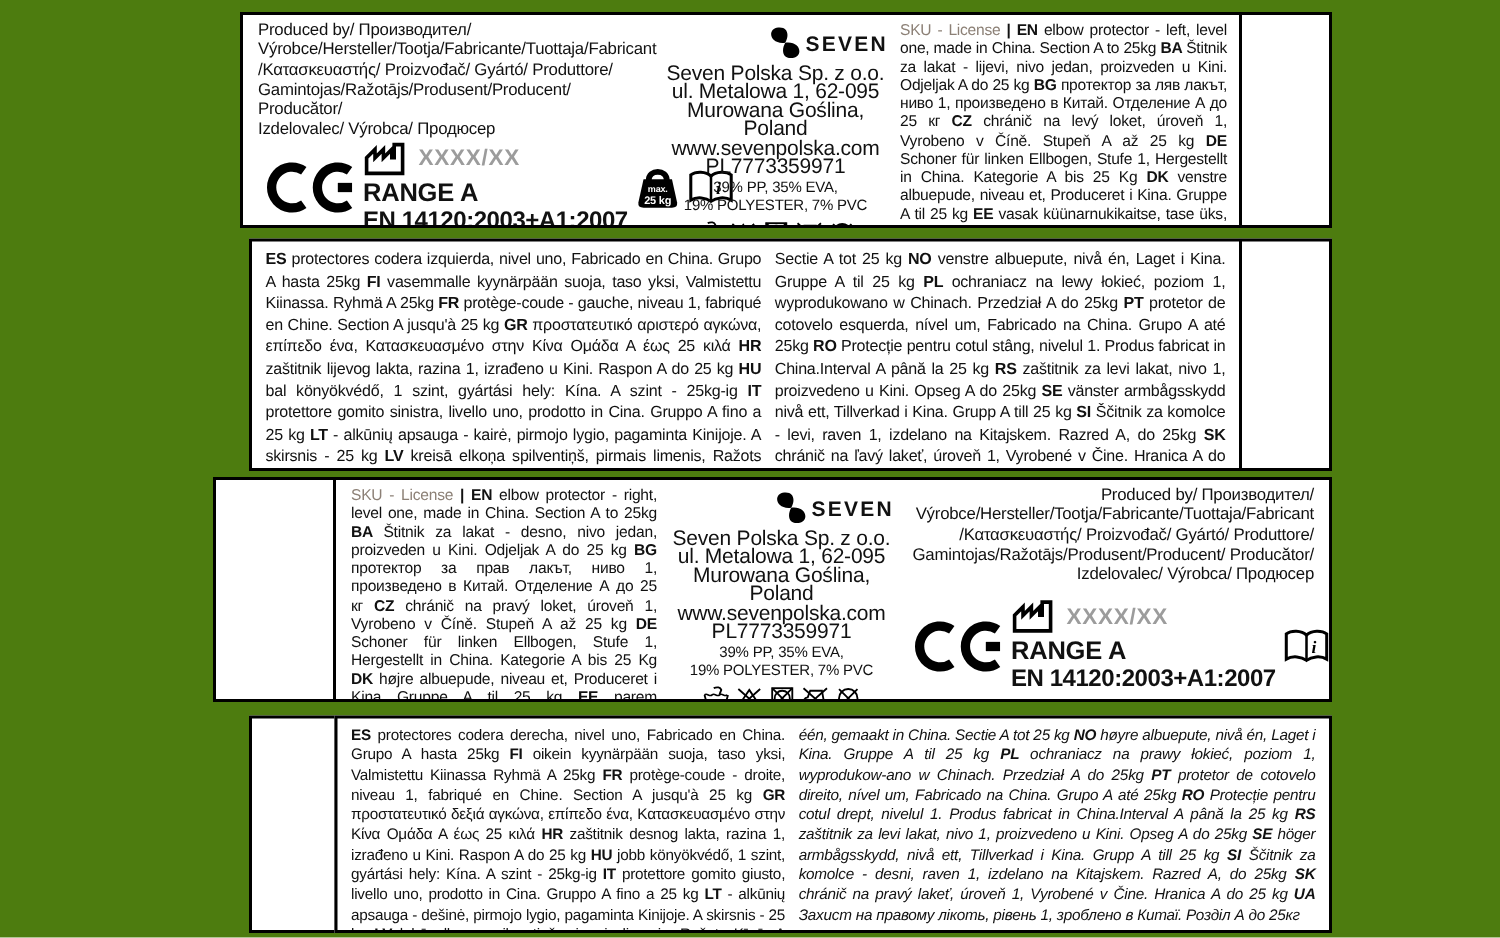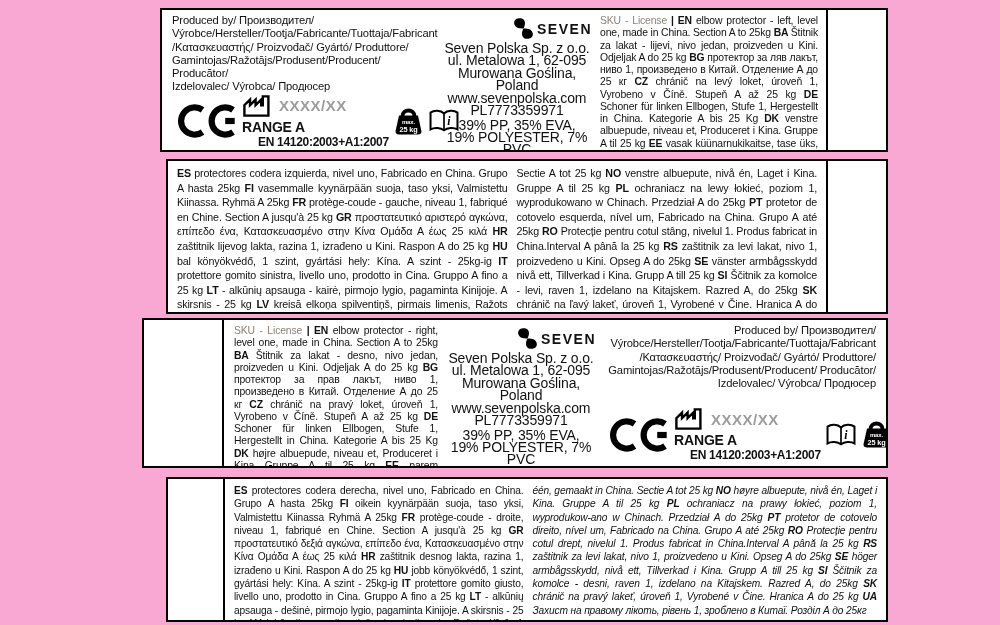--- a/index.html
+++ b/index.html
@@ -1,16 +1,16 @@
 <!DOCTYPE html>
 <html><head>
 <meta charset="utf-8">
 <style>
   html,body{margin:0;padding:0;background:#fff;}
-  .canvas{position:relative;width:1000px;height:625px;background:#f9a8d4;
+  .canvas{position:relative;width:1000px;height:625px;background:#4d7c0f;
           font-family:"Liberation Sans",sans-serif;color:#111;letter-spacing:-0.15px;}
   .panel{position:absolute;border:2px solid #000;box-sizing:border-box;background:#fff;overflow:hidden;}
   .spine{position:absolute;border:2px solid #000;box-sizing:border-box;background:#fff;}
   .p1{left:160px;top:8px;width:668px;height:144px;display:flex;gap:8px;padding:4px 8px 3px 10px;}
   .s1{left:826px;top:8px;width:62px;height:144px;}
   .p2{left:166px;top:159px;width:662px;height:155px;display:flex;gap:9px;padding:5px 9px;}
   .s2{left:826px;top:159px;width:62px;height:155px;}
   .p3{left:222px;top:318px;width:666px;height:150px;display:flex;gap:8px;padding:4px 10px 3px 10px;}
   .s3{left:142px;top:318px;width:82px;height:150px;}
   .p4{left:223px;top:477px;width:665px;height:145px;display:flex;gap:9px;padding:5px 9px;}
@@ -22,30 +22,30 @@
 
   .producer{font-size:11.2px;line-height:13.3px;white-space:pre-line;}
   .producer.right{text-align:right;}
 
   .marks{margin-top:auto;display:flex;align-items:center;gap:4px;margin-bottom:1px;}
   .ce-svg{width:66px;height:34px;color:#000;flex:0 0 auto;}
   .midmarks{flex:0 0 auto;}
   .factrow{display:flex;align-items:center;gap:5px;}
   .factory-svg{width:32px;height:24px;color:#000;}
   .batch{font-weight:bold;font-size:15px;color:#9c9c9c;letter-spacing:0.5px;}
-  .range{font-size:14px;font-weight:600;margin-top:1px;}
-  .std{font-size:12px;font-weight:bold;white-space:nowrap;letter-spacing:-0.3px;margin-left:16px;}
+  .range{font-size:17px;font-weight:600;margin-top:1px;}
+  .std{font-size:16px;font-weight:bold;white-space:nowrap;letter-spacing:-0.3px;}
   .weight-svg{width:31px;height:31px;color:#000;flex:0 0 auto;}
   .book-svg{width:32px;height:26px;color:#000;flex:0 0 auto;}
 
   .logo-row{display:flex;align-items:center;justify-content:flex-end;gap:2px;margin-bottom:2px;}
   .logo-svg{width:23px;height:23px;color:#000;}
   .logo-text{font-weight:bold;font-size:14px;letter-spacing:1.5px;}
   .addr{font-size:14px;line-height:12.4px;}
-  .materials{font-size:14px;line-height:11.8px;margin-top:4px;text-align:center;}
+  .materials{font-size:10px;line-height:11.8px;margin-top:4px;text-align:center;}
   .care-row{display:flex;justify-content:center;gap:3px;margin-top:3px;}
   .care-svg{width:19px;height:17px;color:#000;}
 
   .rich{margin:0;text-align:justify;}
   .legal{font-size:10.4px;line-height:12.25px;padding-top:1px;}
   .trans1,.trans2{font-size:10.7px;line-height:14.6px;}
   .p4 .trans1,.p4 .trans2{font-size:10.2px;line-height:13.3px;}
   .tcol1{flex:1.1;}
   .tcol2{flex:1;}
   .p4 .tcol1{flex:0.84;}

